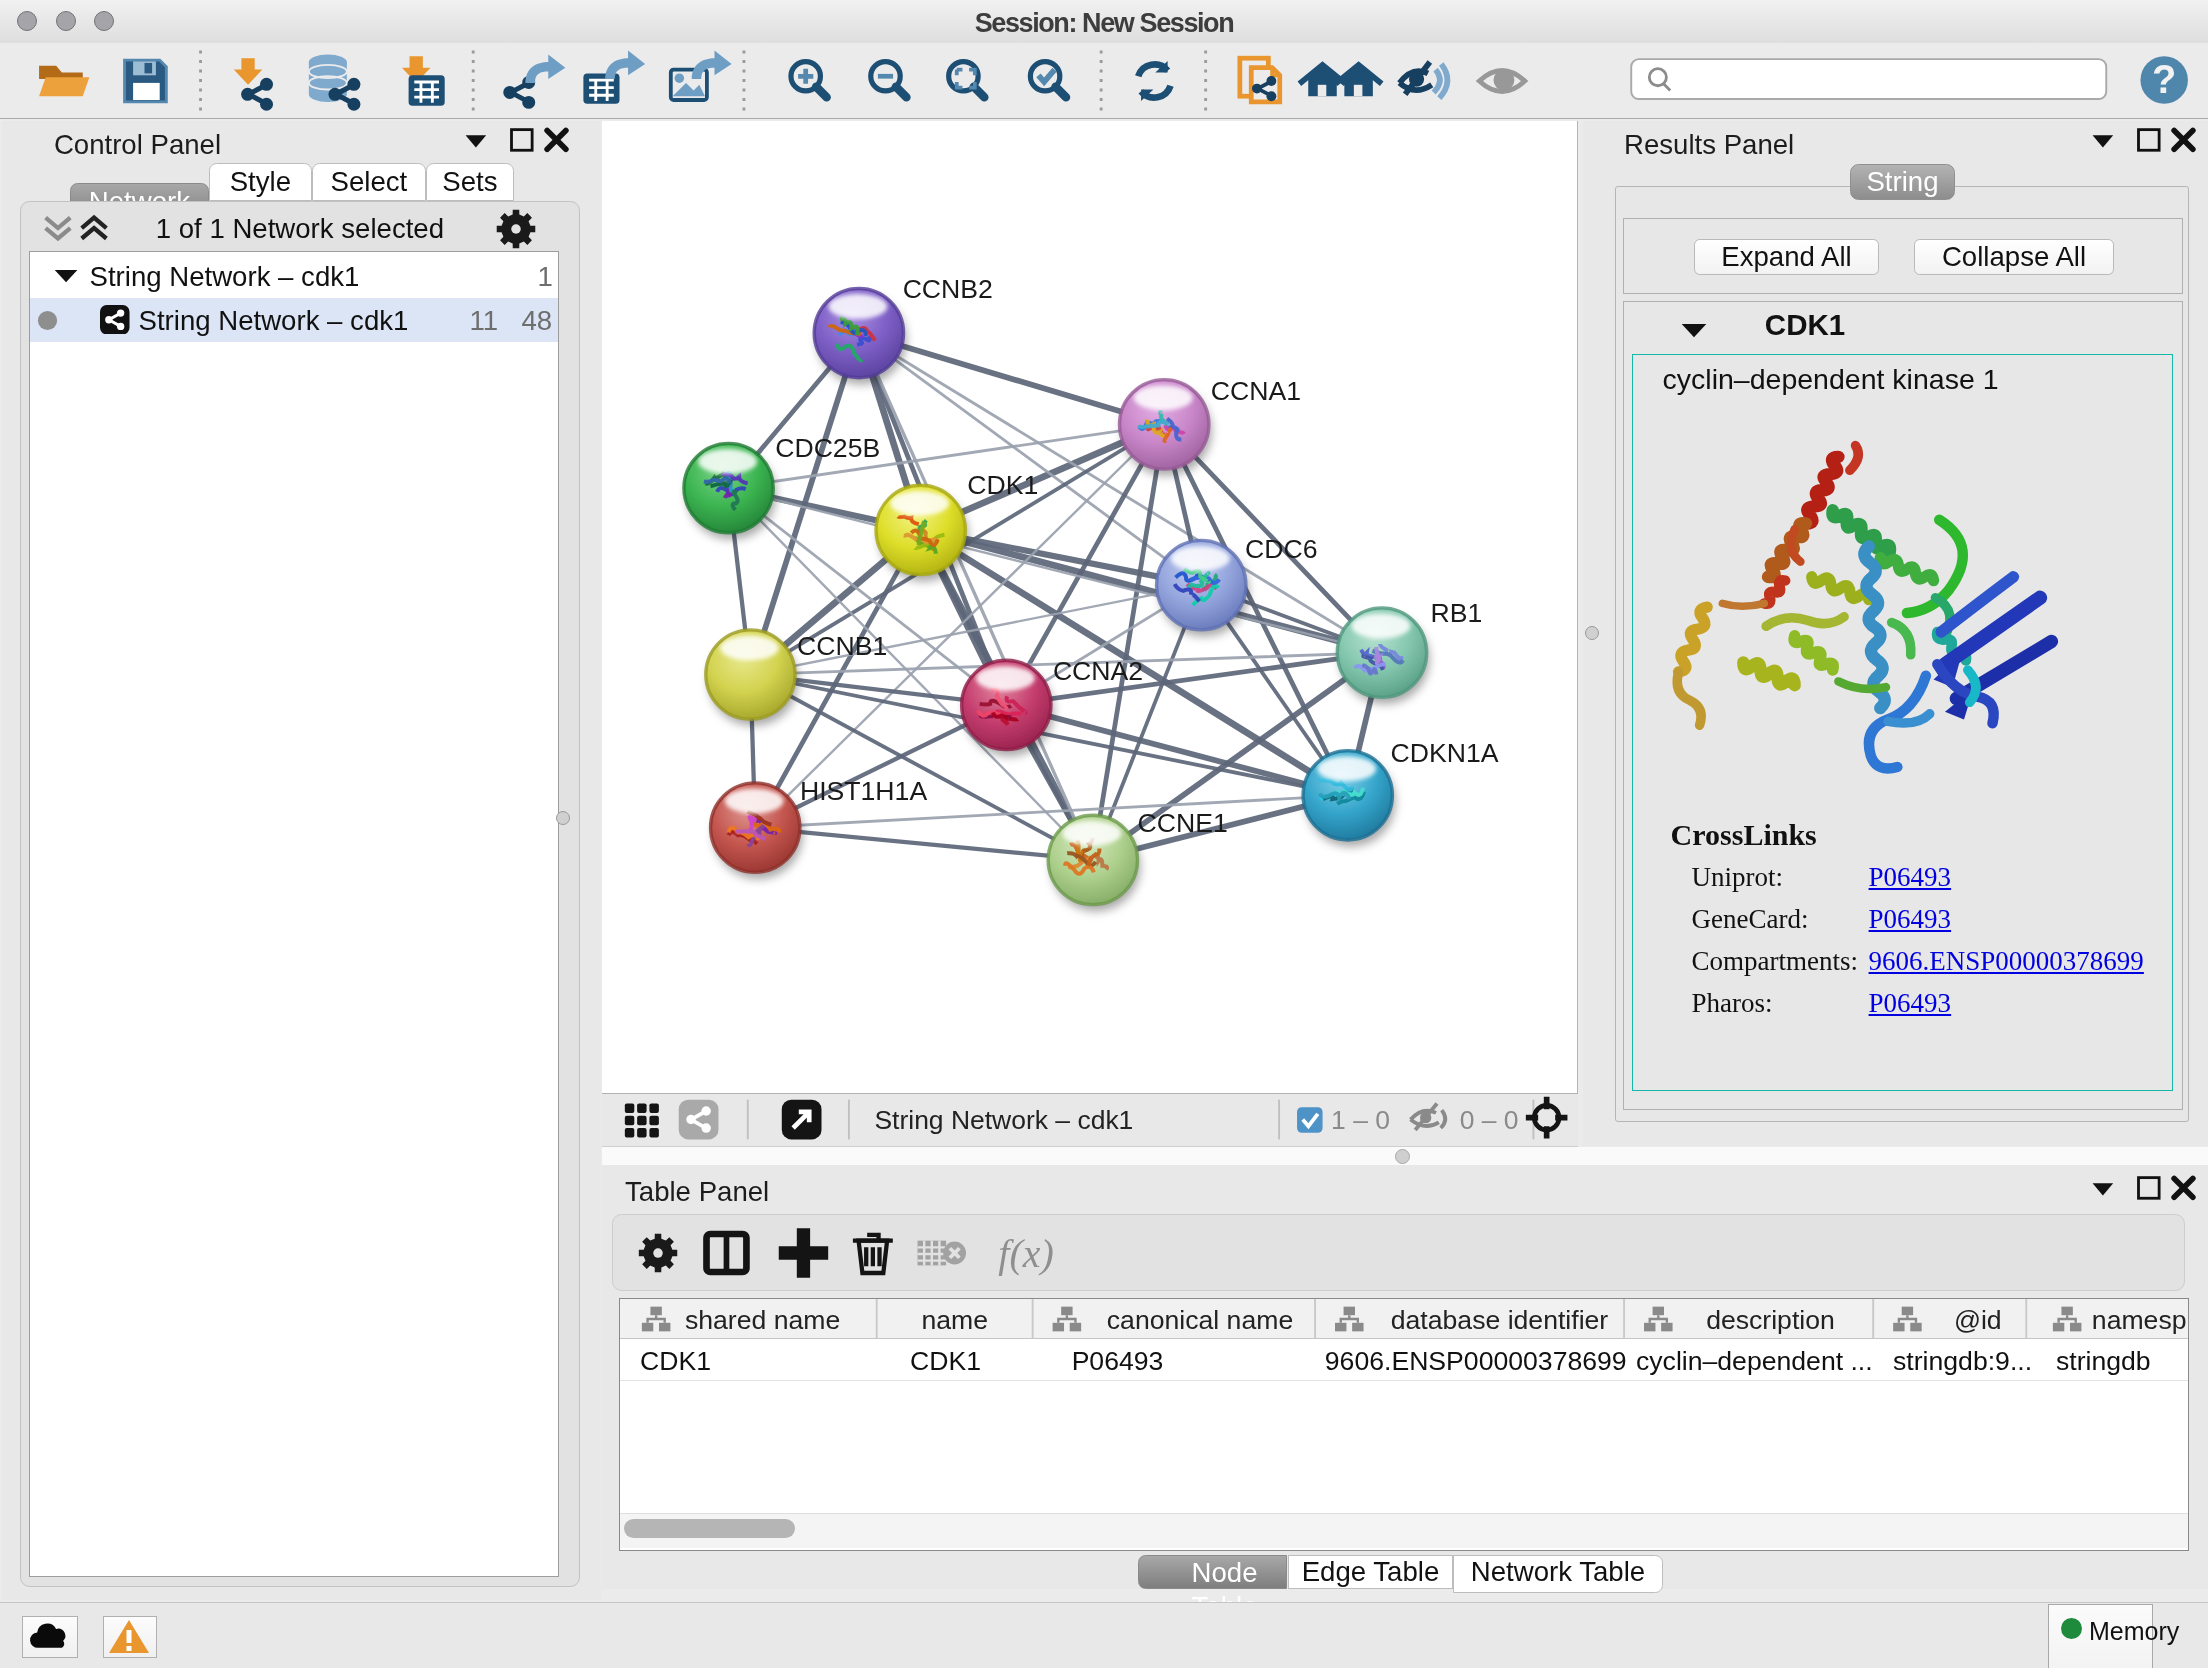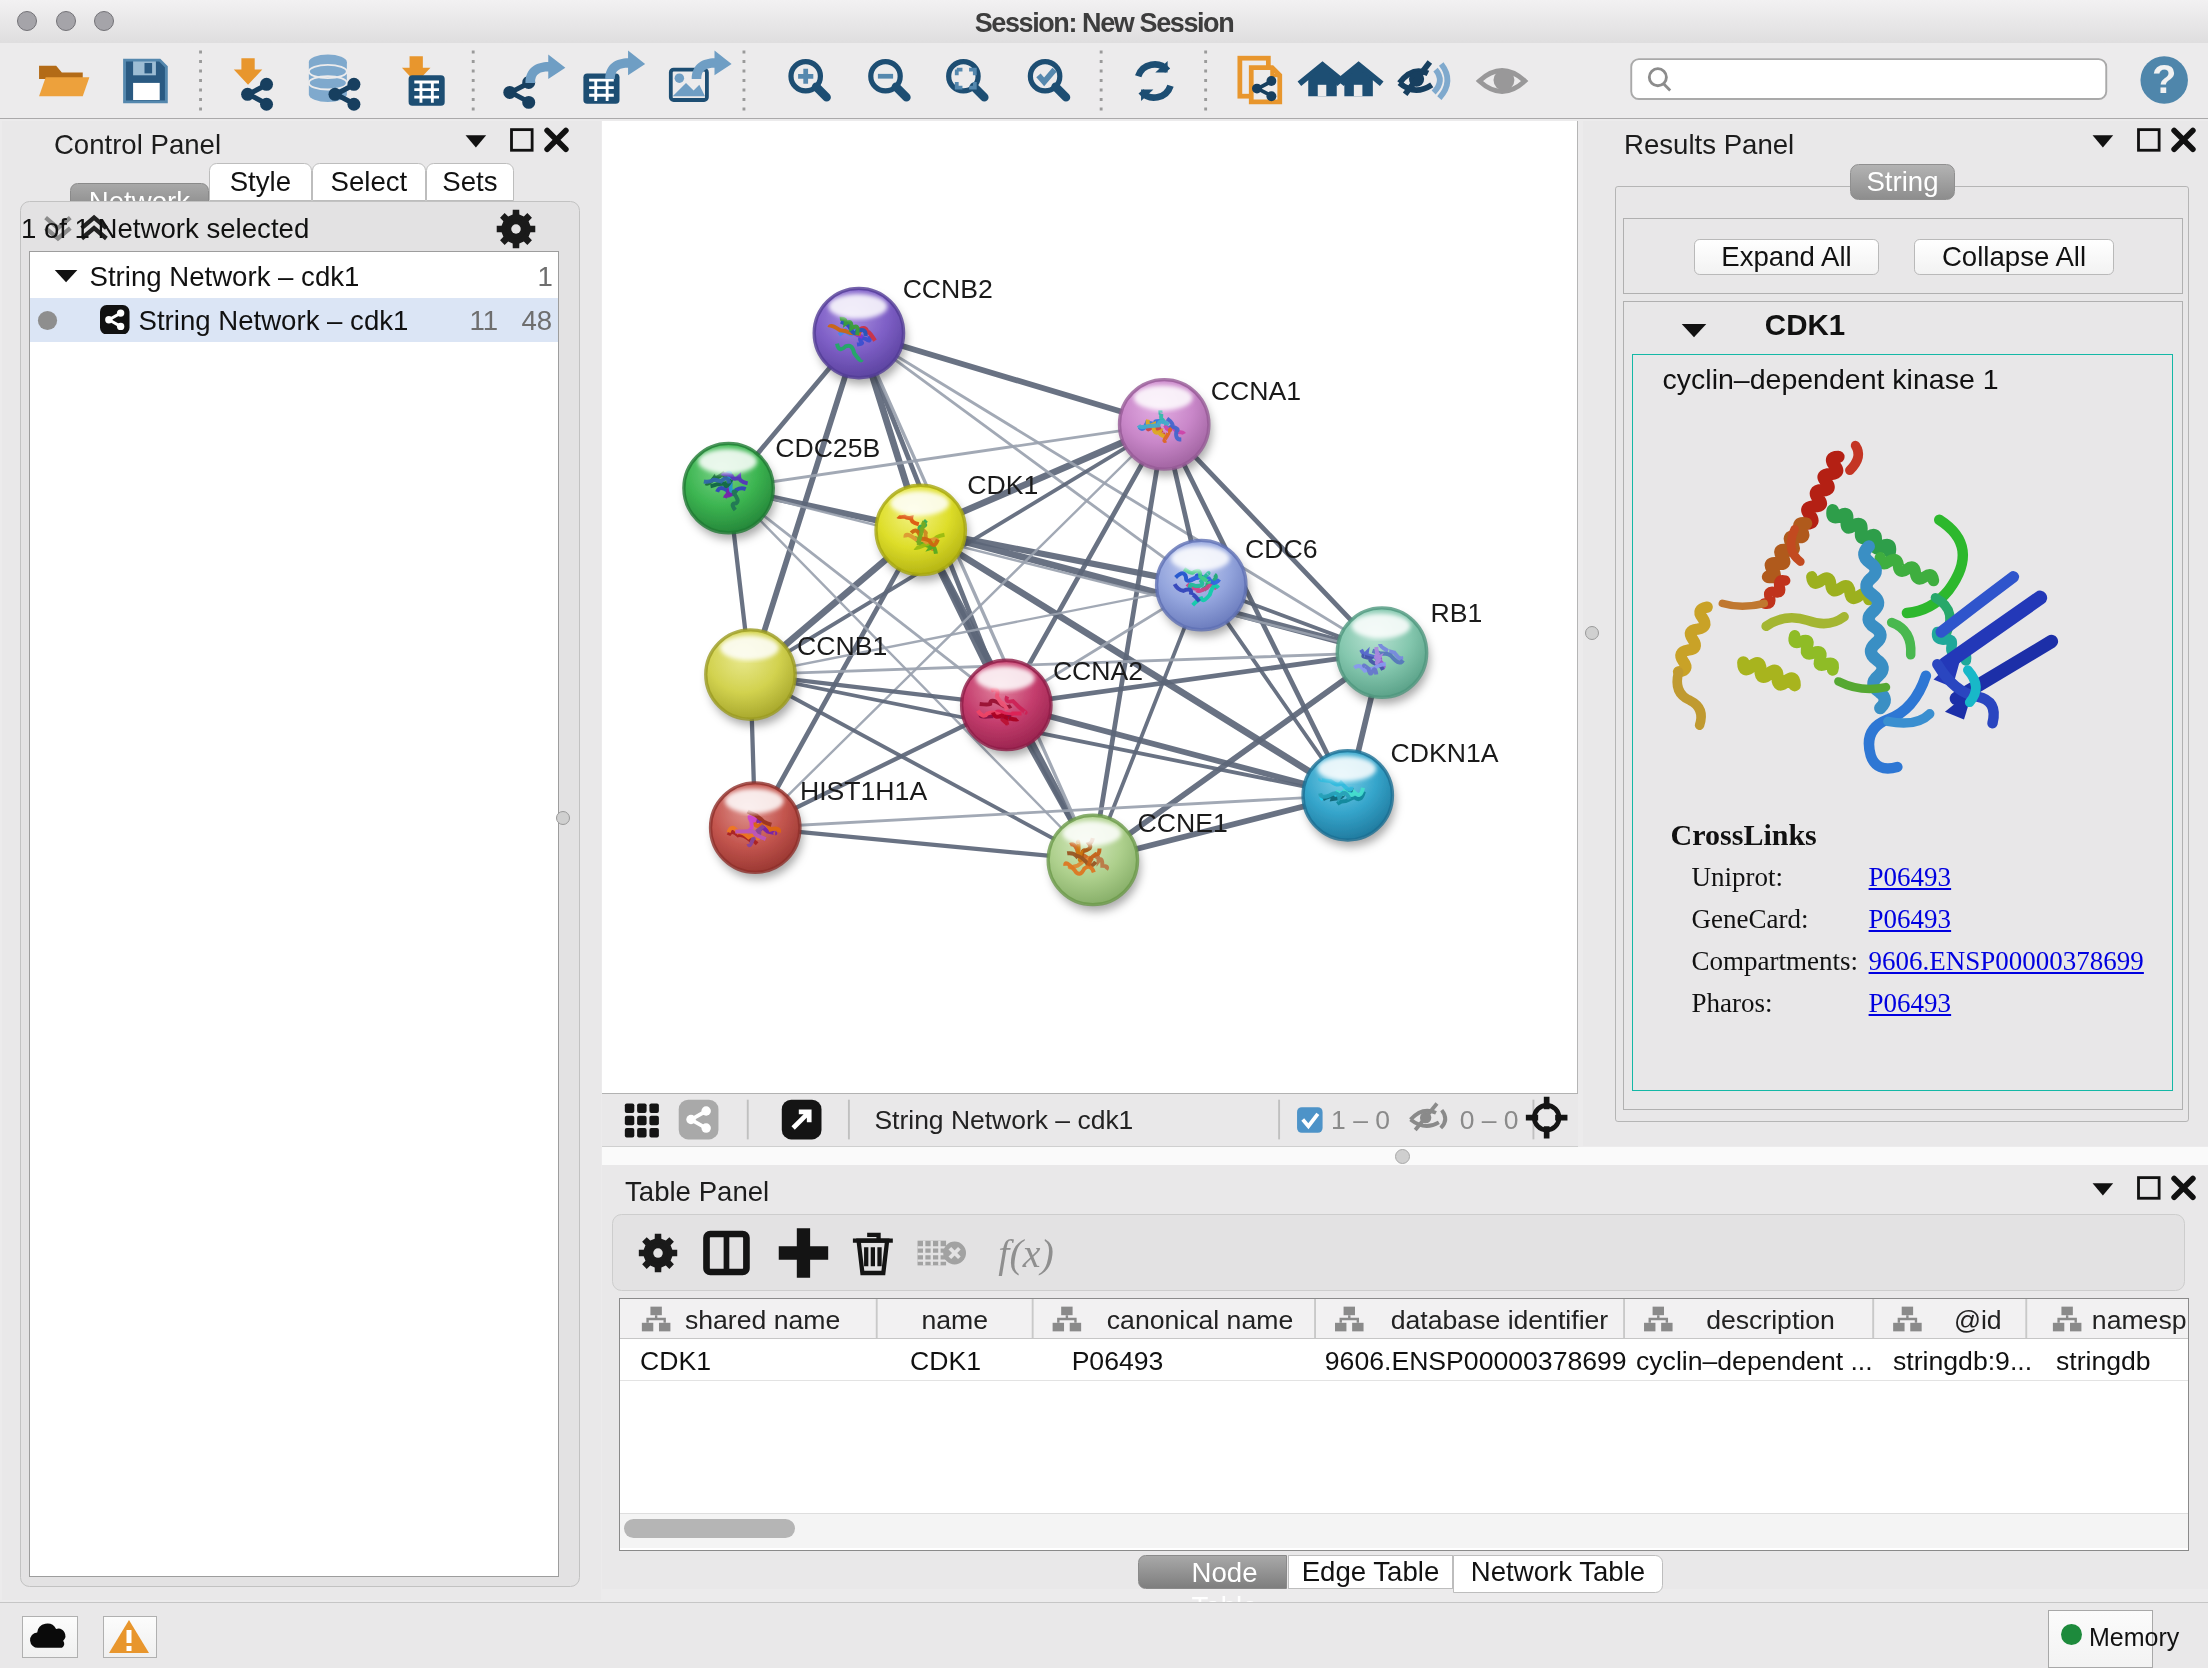--- a/index.html
+++ b/index.html
@@ -207,21 +207,21 @@
     <svg class="abs" style="left:17px; top:7.6px;" width="76" height="38" viewBox="0 0 80 40">
       <g fill="none" stroke="#8b8b8b" stroke-width="4.5">
           <path d="M8,8 l13,11 l13,-11"></path>
           <path d="M8,19 l13,11 l13,-11"></path>
         </g>
       <g fill="none" stroke="#222" stroke-width="4.5">
           <path d="M46,19 l13,-11 l13,11"></path>
           <path d="M46,30 l13,-11 l13,11"></path>
         </g>
     </svg>
-    <div class="abs" style="left:0; top:11.4px; width:100%; text-align:left; font-size:27.6px; color:#111;">1 of 1 Network selected</div>
+    <div class="abs" style="left:0; top:11.4px; width:100%; text-align:center; font-size:27.6px; color:#111;">1 of 1 Network selected</div>
     <svg class="abs" style="left:474px; top:5.7px;" width="42" height="42" viewBox="-22 -22 44 44">
       <path d="M15.1,-3.5 L20.2,-3.4 L20.2,3.4 L15.1,3.5 L13.2,8.2 L16.7,11.9 L11.9,16.7 L8.2,13.2 L3.5,15.1 L3.4,20.2 L-3.4,20.2 L-3.5,15.1 L-8.2,13.2 L-11.9,16.7 L-16.7,11.9 L-13.2,8.2 L-15.1,3.5 L-20.2,3.4 L-20.2,-3.4 L-15.1,-3.5 L-13.2,-8.2 L-16.7,-11.9 L-11.9,-16.7 L-8.2,-13.2 L-3.5,-15.1 L-3.4,-20.2 L3.4,-20.2 L3.5,-15.1 L8.2,-13.2 L11.9,-16.7 L16.7,-11.9 L13.2,-8.2 Z" fill="#1a1a1a"></path>
         <circle r="10.5" fill="#1a1a1a"></circle>
         <circle r="5" fill="#e3e2e3"></circle>
     </svg>
 
     <div class="abs" style="left:8.6px; top:49px; width:530px; height:1326px; background:#fff; border:1px solid #9d9d9d;">
       <div class="abs" style="left:0; top:3.8px; width:100%; height:42px;">
         <svg class="abs" style="left:21px; top:10.5px;" width="32" height="21" viewBox="0 0 34 22">
             <path d="M4,4 l12,13 l12,-13 z" fill="#111"></path>
@@ -747,18 +747,18 @@
         <path d="M13,26 a6.5,6.5 0 0 1 -1,-13 a8.5,8.5 0 0 1 16,-3 a6,6 0 0 1 6,10 a4.5,4.5 0 0 1 -1,6 z" fill="#0a0a0a"></path>
       </svg>
   </div>
   <div class="abs" style="left:103px; top:13.3px; width:54px; height:42px; background:linear-gradient(#fcfcfc,#f0f0f0); border:1.9px solid #b0b0b0;">
     <svg width="50" height="38" viewBox="0 0 50 38">
         <path d="M25,3 L45,36 H5 z" fill="#e8962d"></path>
         <rect x="22.5" y="13" width="5" height="13" fill="#fff"></rect>
         <rect x="22.5" y="29" width="5" height="5" fill="#fff"></rect>
       </svg>
   </div>
-  <div class="abs" style="left:2048px; top:7px; width:105px; height:58px; background:linear-gradient(#fbfbfb,#f3f3f3); border:1.9px solid #a8a8a8;">
+  <div class="abs" style="left:2048px; top:1px; width:105px; height:65px; background:linear-gradient(#fbfbfb,#f3f3f3); border:1.9px solid #a8a8a8;">
     <div class="abs" style="left:12.4px; top:13.3px; width:21px; height:21px; border-radius:50%; background:#1d8a3c;"></div>
     <div class="abs" style="left:40px; top:12.4px; font-size:25px; color:#111;">Memory</div>
   </div>
 </div>
 
 
 </body></html>

